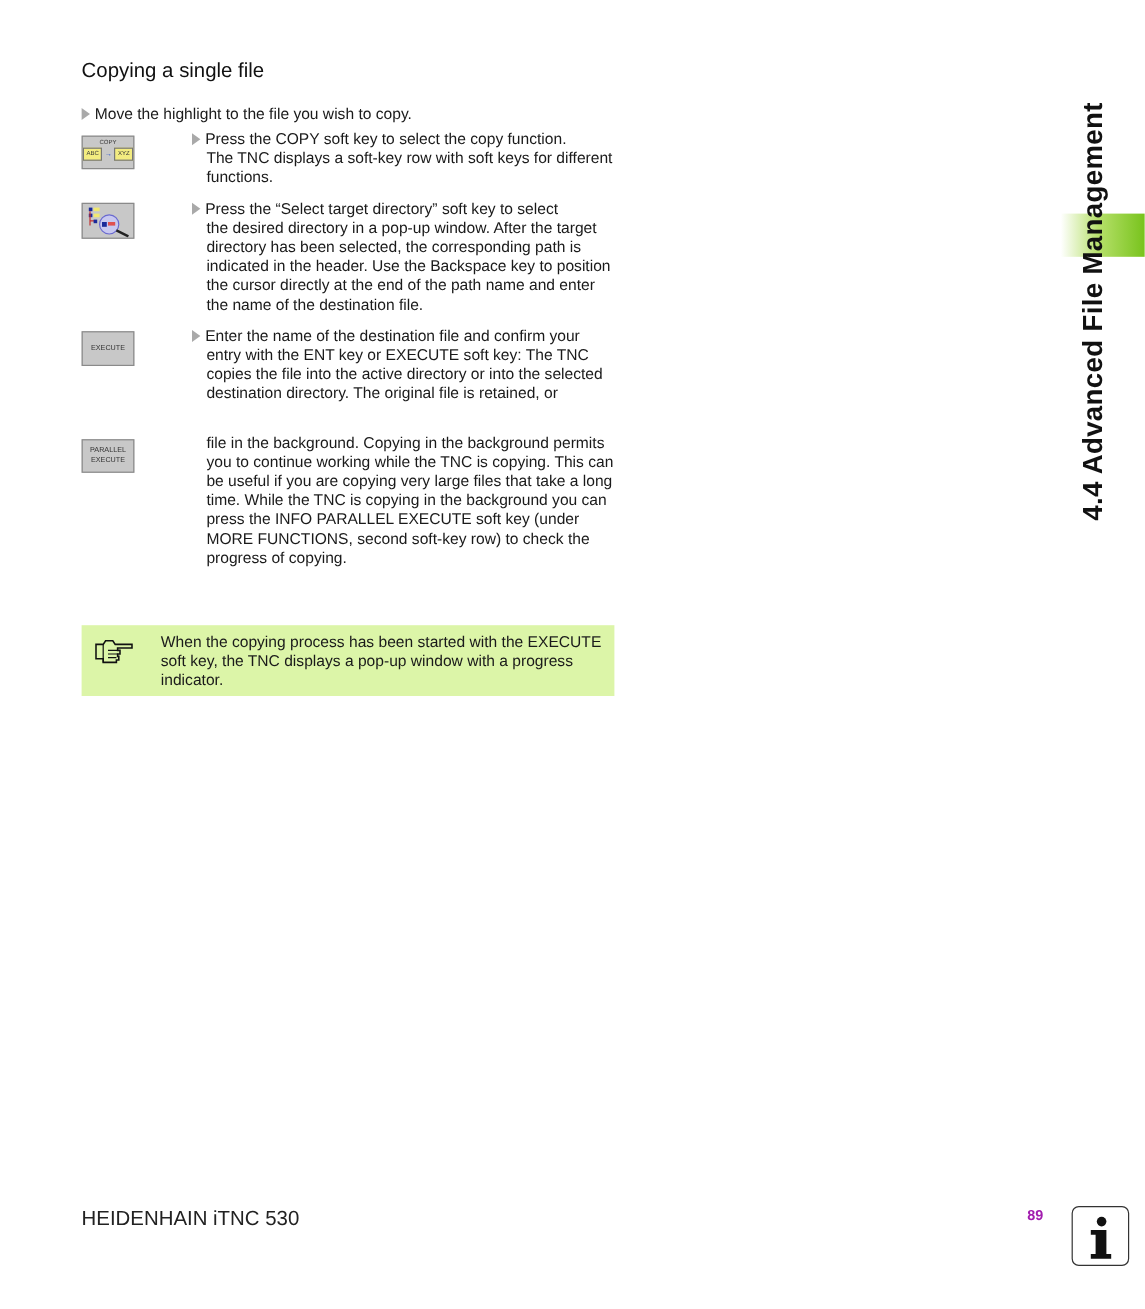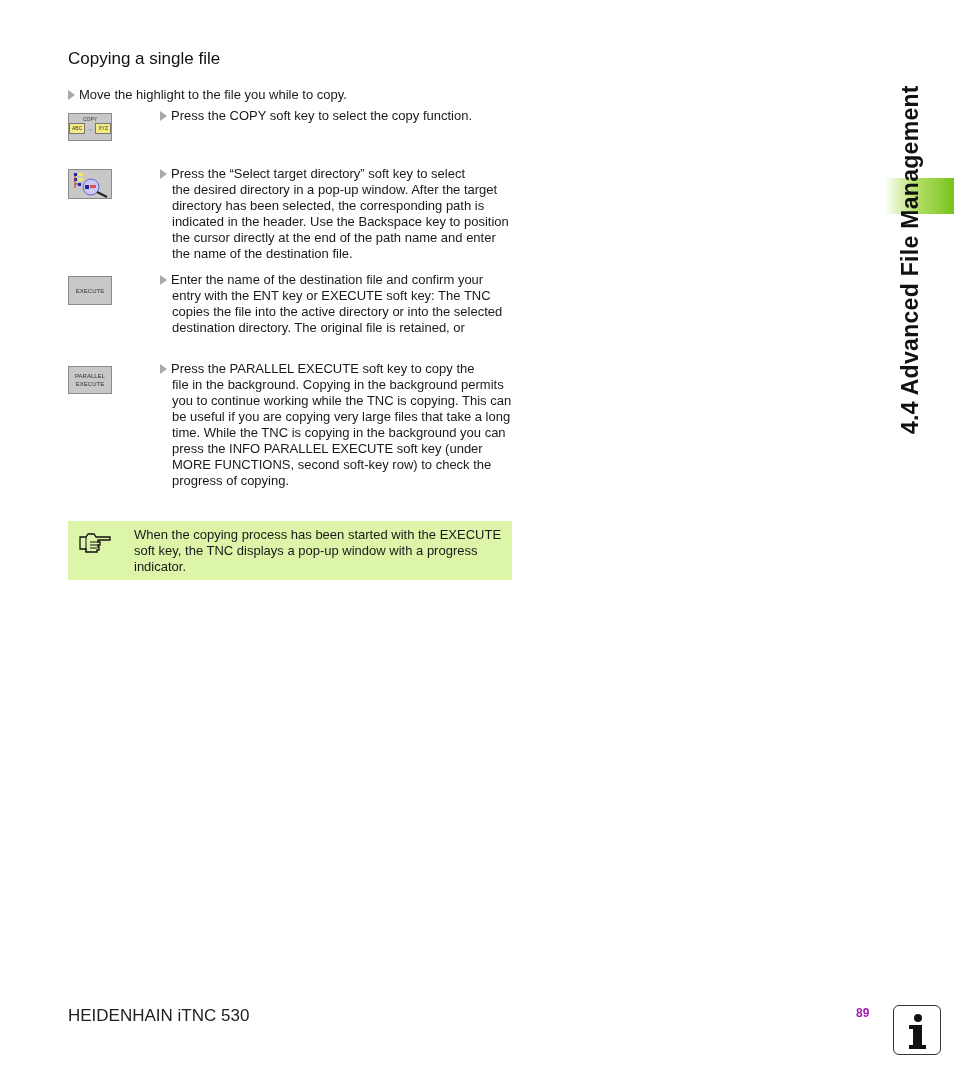--- a/index.html
+++ b/index.html
@@ -53,33 +53,34 @@
       position: absolute; left: 893px; top: 1005px; width: 48px; height: 50px;
       border: 1px solid #333; border-radius: 6px; box-sizing: border-box;
     }
   </style>
 </head>
 <body>
 
 <div class="title">Copying a single file</div>
 
 <div class="para" style="left:68px; top:87px;">
-  <span class="arrow"></span><span>Move the highlight to the file you while to copy.</span>
+  <span class="arrow"></span><span>Move the highlight to the file you wish to copy.</span>
 </div>
 
 <div class="softkey" style="top:113px;">
   <span class="sk-label" style="margin-top:2px; font-size:5px; line-height:6px;">COPY</span>
   <div style="display:flex; justify-content:center; align-items:center; gap:2px; margin-top:1px;">
     <span style="background:#f3ec80; border:1px solid #777; font-size:5px; padding:1px 2px; line-height:7px;">ABC</span>
     <span style="color:#2c55c8; font-size:6px;">→</span>
     <span style="background:#f3ec80; border:1px solid #777; font-size:5px; padding:1px 2px; line-height:7px;">XYZ</span>
   </div>
 </div>
 <div class="step-text" style="top:108px;">
   <span><span class="arrow"></span><span>Press the COPY soft key to select the copy function.</span></span>
+  <span class="indent">The TNC displays a soft-key row with soft keys for different functions.</span>
 </div>
 
 <div class="softkey" style="top:169px; height:30px;">
   <svg width="42" height="28" viewBox="0 0 42 28">
     <rect x="5" y="3" width="3" height="3" fill="#1a2a9a"></rect>
     <rect x="9" y="3" width="5" height="3" fill="#f0e870"></rect>
     <rect x="5" y="8" width="3" height="3" fill="#1a2a9a"></rect>
     <rect x="9" y="8" width="5" height="3" fill="#f0e870"></rect>
     <line x1="6" y1="6" x2="6" y2="18" stroke="#c03030" stroke-width="1"></line>
     <line x1="6" y1="14" x2="10" y2="14" stroke="#c03030" stroke-width="1"></line>
@@ -101,21 +102,20 @@
 <div class="step-text" style="top:272px;">
   <span><span class="arrow"></span><span>Enter the name of the destination file and confirm your</span></span>
   <span class="indent">entry with the ENT key or EXECUTE soft key: The TNC copies the file into the active directory or into the selected destination directory. The original file is retained, or</span>
 </div>
 
 <div class="softkey" style="top:366px; display:flex; flex-direction:column; align-items:center; justify-content:center;">
   <span class="sk-label">PARALLEL</span>
   <span class="sk-label">EXECUTE</span>
 </div>
 <div class="step-text" style="top:361px;">
-  <span><span class="arrow"></span><span>Press the PARALLEL EXECUTE soft key to copy the</span></span>
   <span class="indent">file in the background. Copying in the background permits you to continue working while the TNC is copying. This can be useful if you are copying very large files that take a long time. While the TNC is copying in the background you can press the INFO PARALLEL EXECUTE soft key (under MORE FUNCTIONS, second soft-key row) to check the progress of copying.</span>
 </div>
 
 <div class="note">
   <svg class="note-icon" width="34" height="24" viewBox="0 0 34 24">
     <path d="M2 6 L8 6 L10 3 L16 3 L18 6 L32 6 L32 9 L20 9 L20 11 L22 11 L22 14 L20 14 L20 16 L21 16 L21 19 L19 19 L19 21 L8 21 L8 18 L2 18 Z" fill="none" stroke="#111" stroke-width="1.3"></path>
     <line x1="12" y1="11" x2="20" y2="11" stroke="#111" stroke-width="1"></line>
     <line x1="12" y1="14" x2="20" y2="14" stroke="#111" stroke-width="1"></line>
     <line x1="12" y1="17" x2="19" y2="17" stroke="#111" stroke-width="1"></line>
     <line x1="8" y1="6" x2="8" y2="21" stroke="#111" stroke-width="1"></line>

